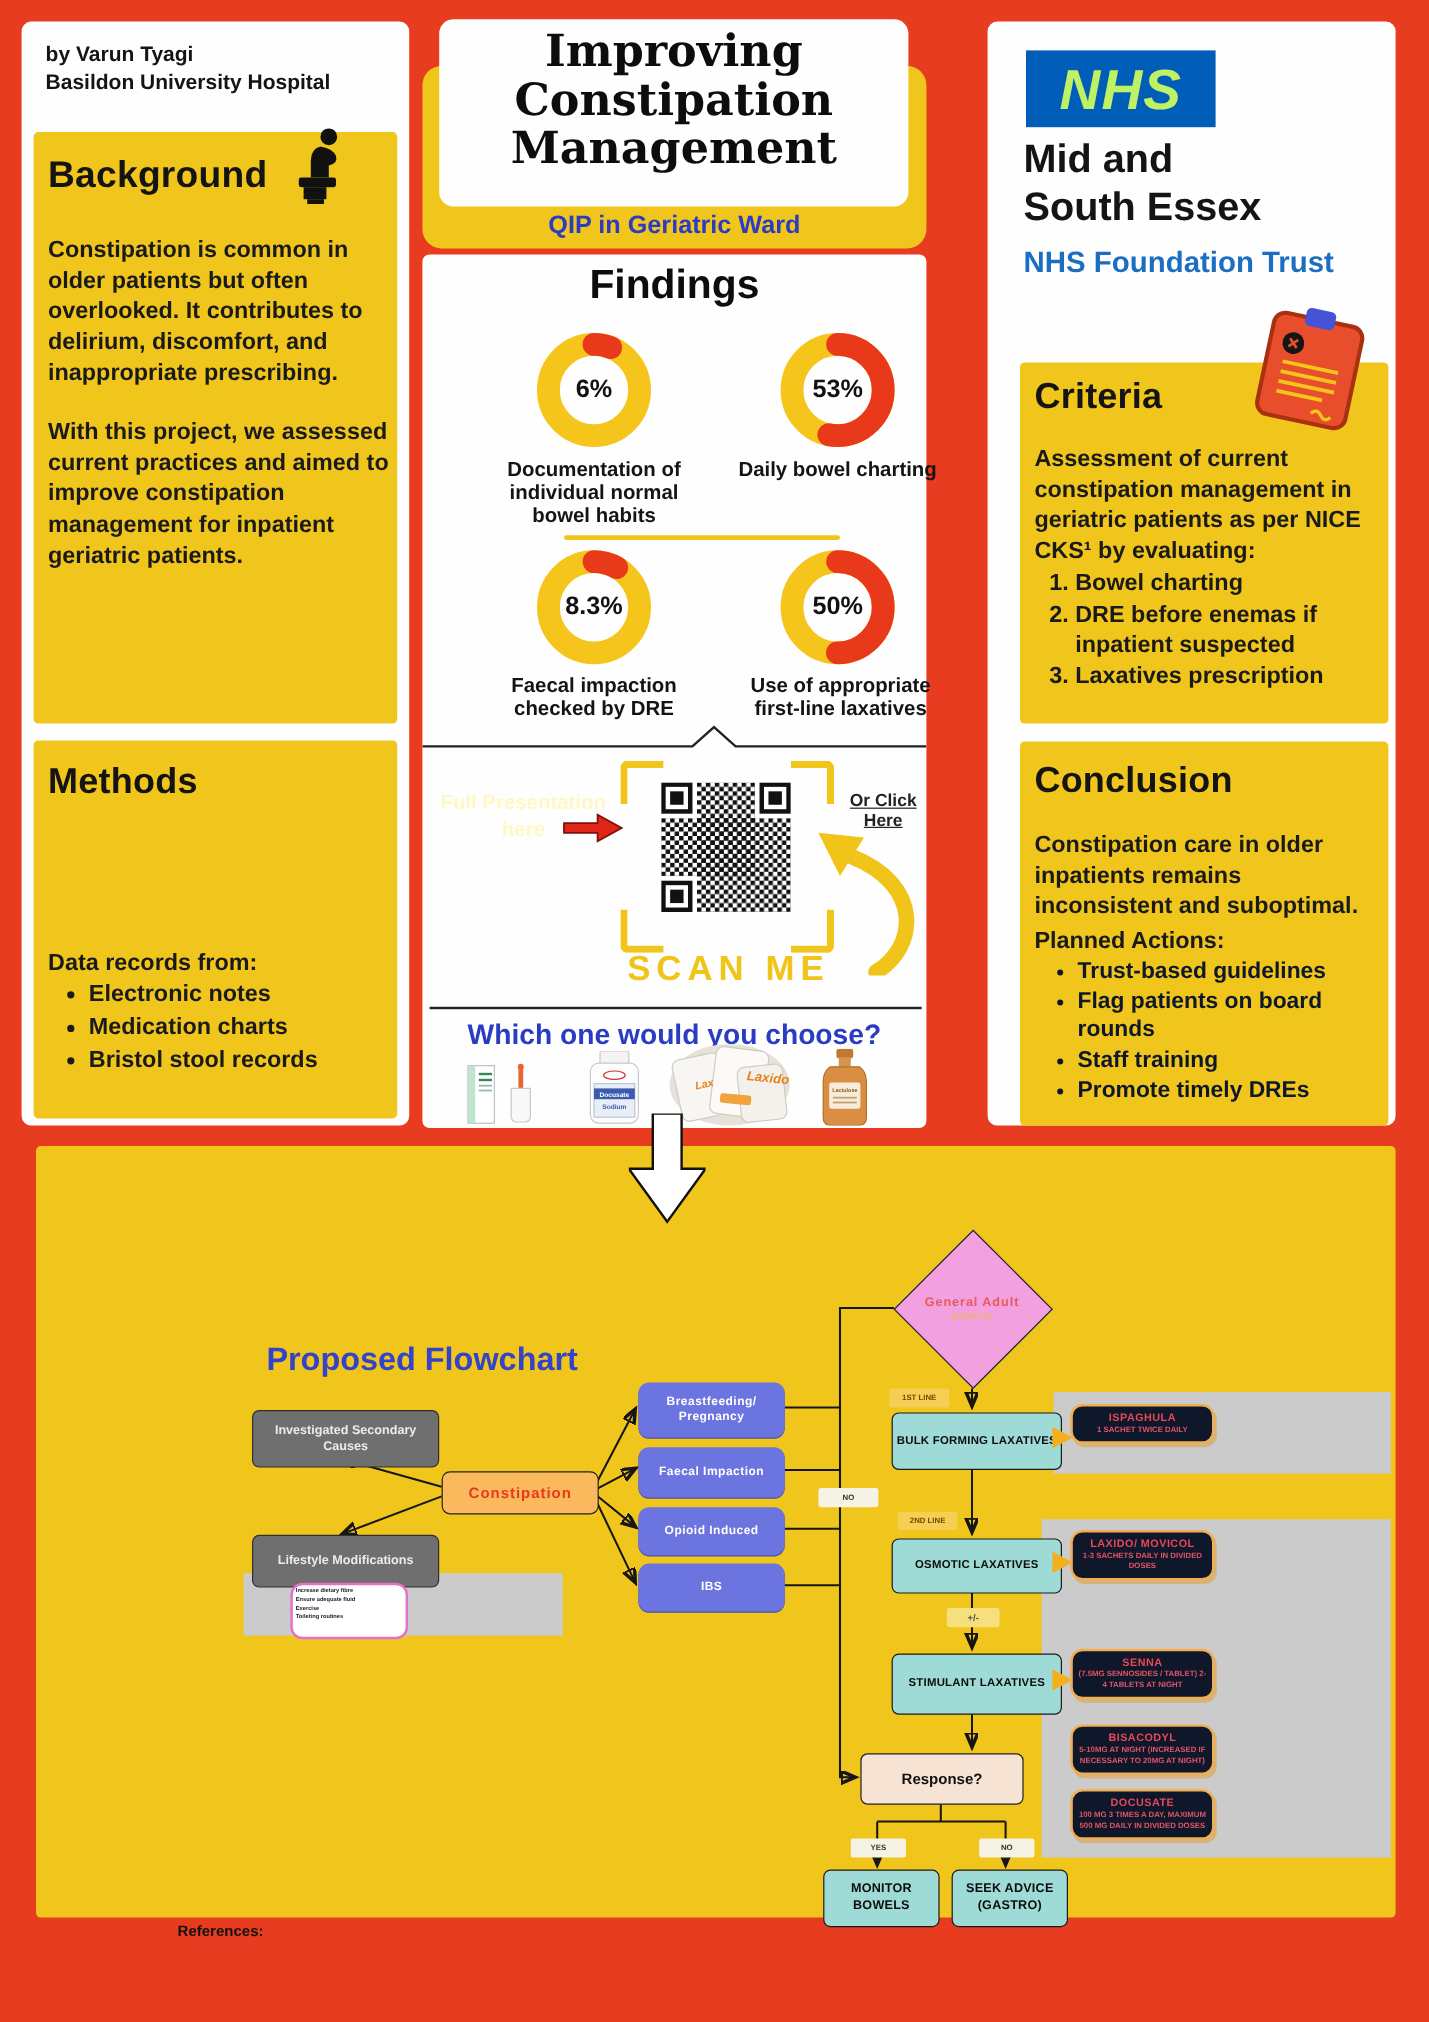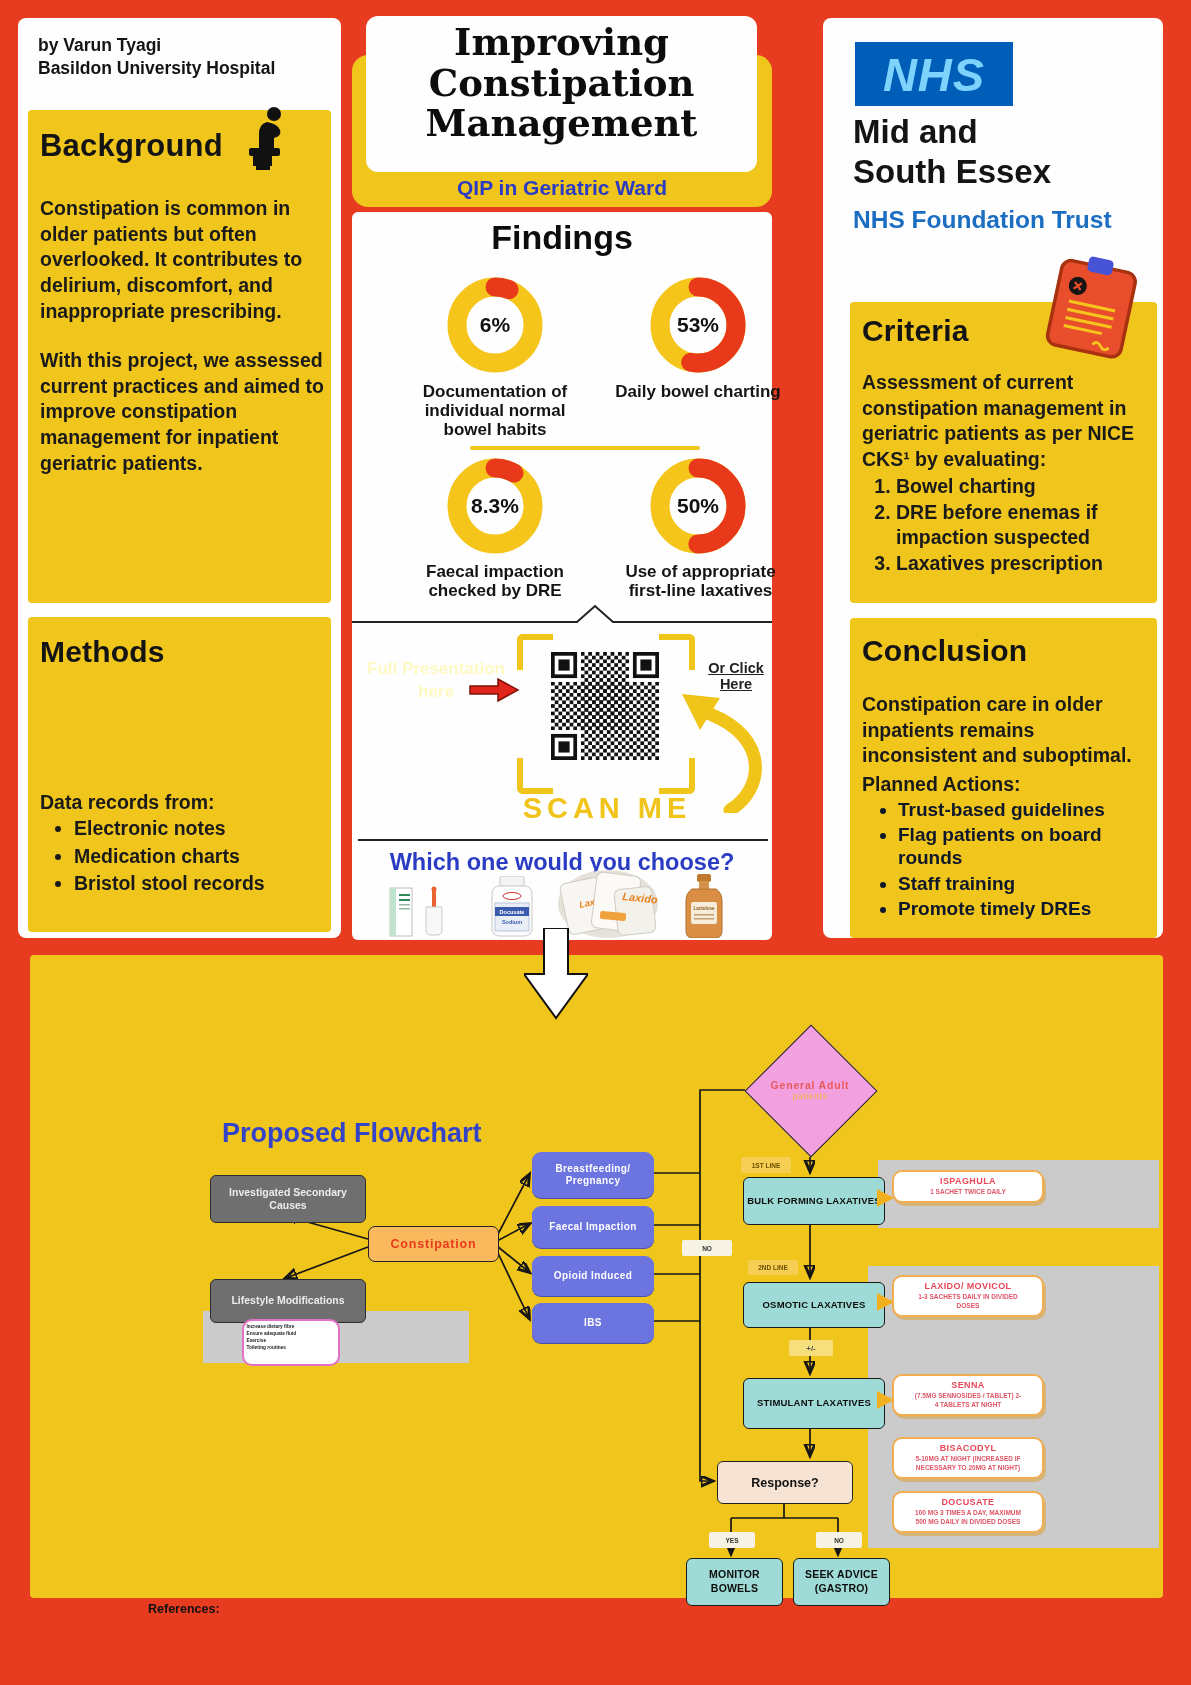--- a/index.html
+++ b/index.html
@@ -29,22 +29,22 @@
     font-weight:bold;color:#ececec;font-size:10.5px;line-height:1.25;z-index:3;padding:2px 6px;}
   .purple-node{position:absolute;background:var(--purple);border-radius:9px;
     display:flex;align-items:center;justify-content:center;text-align:center;
     font-weight:bold;color:#fff;font-size:10px;letter-spacing:.4px;line-height:1.25;z-index:3;padding:2px 6px;
     box-shadow:0 1px 0 #4a50a8;}
   .tag{position:absolute;display:flex;align-items:center;justify-content:center;
     font-weight:bold;z-index:3;border-radius:2px;}
   .tag.cream{background:#F6F2E4;color:#333;font-size:6.5px;}
   .tag.gold{background:#F6CE53;color:#6B4E00;font-size:6.5px;}
   .tag.pale{background:#F6DF7D;color:#555;font-size:8px;}
-  .med{position:absolute;background:#ffffff;border:2px solid #F2AE4E;border-radius:10px;
-    box-shadow:2px 3px 0 rgba(222,160,60,.55);text-align:center;padding:4px 19px;z-index:3;}
+  .med{position:absolute;background:#0f172a;border:2px solid #F2AE4E;border-radius:10px;
+    box-shadow:2px 3px 0 rgba(222,160,60,.55);text-align:center;padding:4px 3px;z-index:3;}
   .med .nm{font-size:9px;font-weight:bold;color:#E84858;letter-spacing:.4px;}
   .med .ds{font-size:6.5px;font-weight:bold;color:#E05566;line-height:1.35;margin-top:2px;}
   .graypanel{position:absolute;background:#CBCBCB;z-index:1;}
   .connectors{position:absolute;left:0;top:0;z-index:2;pointer-events:none;}
   .connectors path{stroke:#161616;stroke-width:1.7;fill:none;}
   .medarrow{position:absolute;width:0;height:0;border-top:9px solid transparent;
     border-bottom:9px solid transparent;border-left:17px solid #F2B01E;z-index:3;}
   .underline{text-decoration:underline;}
 </style>
 </head>
@@ -219,42 +219,42 @@
     <path d="M10,15 h24 q6,4 6,12 v30 q0,7 -7,7 h-22 q-7,0 -7,-7 v-30 q0,-8 6,-12 z" fill="#D98E43" stroke="#B06F2A"></path>
     <rect x="9" y="28" width="26" height="22" rx="2" fill="#F6ECD9"></rect>
     <text x="22" y="36" font-size="4.5" text-anchor="middle" fill="#8A5A20" font-weight="bold">Lactulose</text>
     <rect x="12" y="40" width="20" height="1.5" fill="#C4A070"></rect>
       <rect x="12" y="44" width="20" height="1.5" fill="#C4A070"></rect>
   </svg>
 
   <div class="white-panel" style="left:823px;top:18px;width:340px;height:920px;"></div>
 
   <div class="abs" style="left:855px;top:42px;width:158px;height:64px;background:var(--nhsblue);display:flex;align-items:center;justify-content:center;">
-    <span style="color:#7dd3fc;font-weight:bold;font-style:italic;font-size:47px;letter-spacing:1px;">NHS</span>
+    <span style="color:#bef264;font-weight:bold;font-style:italic;font-size:47px;letter-spacing:1px;">NHS</span>
   </div>
   <div class="abs" style="left:853px;top:112px;font-size:33px;font-weight:bold;color:#141414;line-height:1.22;">
     <div>Mid and</div>
     <div>South Essex</div>
   </div>
   <div class="abs" style="left:853px;top:206px;font-size:24.5px;font-weight:bold;color:#1C6EC2;">NHS Foundation Trust</div>
 
   <div class="ybox" style="left:850px;top:302px;width:307px;height:301px;"></div>
   <svg class="abs" style="left:1050px;top:256px;transform:rotate(12deg);z-index:2;" width="84" height="100" viewBox="0 0 60 72">
     <rect x="3" y="7" width="54" height="62" rx="7" fill="#E84E2C" stroke="#A8310F" stroke-width="2.5"></rect>
     <rect x="21" y="1" width="18" height="11" rx="3" fill="#4753D6"></rect>
     <circle cx="17" cy="24" r="6.5" fill="#151515"></circle>
     <path d="M14.5,21.5 L19.5,26.5 M19.5,21.5 L14.5,26.5" stroke="#E84E2C" stroke-width="1.6"></path>
     <path d="M13,36 h34 M13,42 h34 M13,48 h34 M13,54 h28" stroke="#F5C51C" stroke-width="2.2"></path>
     <path d="M36,63 q3,-4 6,0 t6,0" stroke="#F5C51C" stroke-width="2" fill="none"></path>
   </svg>
   <div class="abs h1" style="left:862px;top:314px;">Criteria</div>
   <div class="abs body-txt" style="left:862px;top:370px;width:276px;">Assessment of current constipation management in geriatric patients as per NICE CKS¹ by evaluating:</div>
   <ol class="abs body-txt nlist" style="left:872px;top:474px;width:262px;">
     <li>Bowel charting</li>
-    <li>DRE before enemas if impaction suspected</li>
+    <li>DRE before enemas if inpatient suspected</li>
     <li>Laxatives prescription</li>
   </ol>
 
   <div class="ybox" style="left:850px;top:618px;width:307px;height:320px;"></div>
   <div class="abs h1" style="left:862px;top:634px;">Conclusion</div>
   <div class="abs body-txt" style="left:862px;top:692px;width:280px;">Constipation care in older inpatients remains inconsistent and suboptimal.</div>
   <div class="abs body-txt" style="left:862px;top:772px;width:280px;">Planned Actions:</div>
   <ul class="abs blist" style="left:872px;top:798px;width:212px;font-size:19px;font-weight:bold;color:#0f172a;line-height:1.22;">
     <li>Trust-based guidelines</li>
     <li>Flag patients on board rounds</li>

